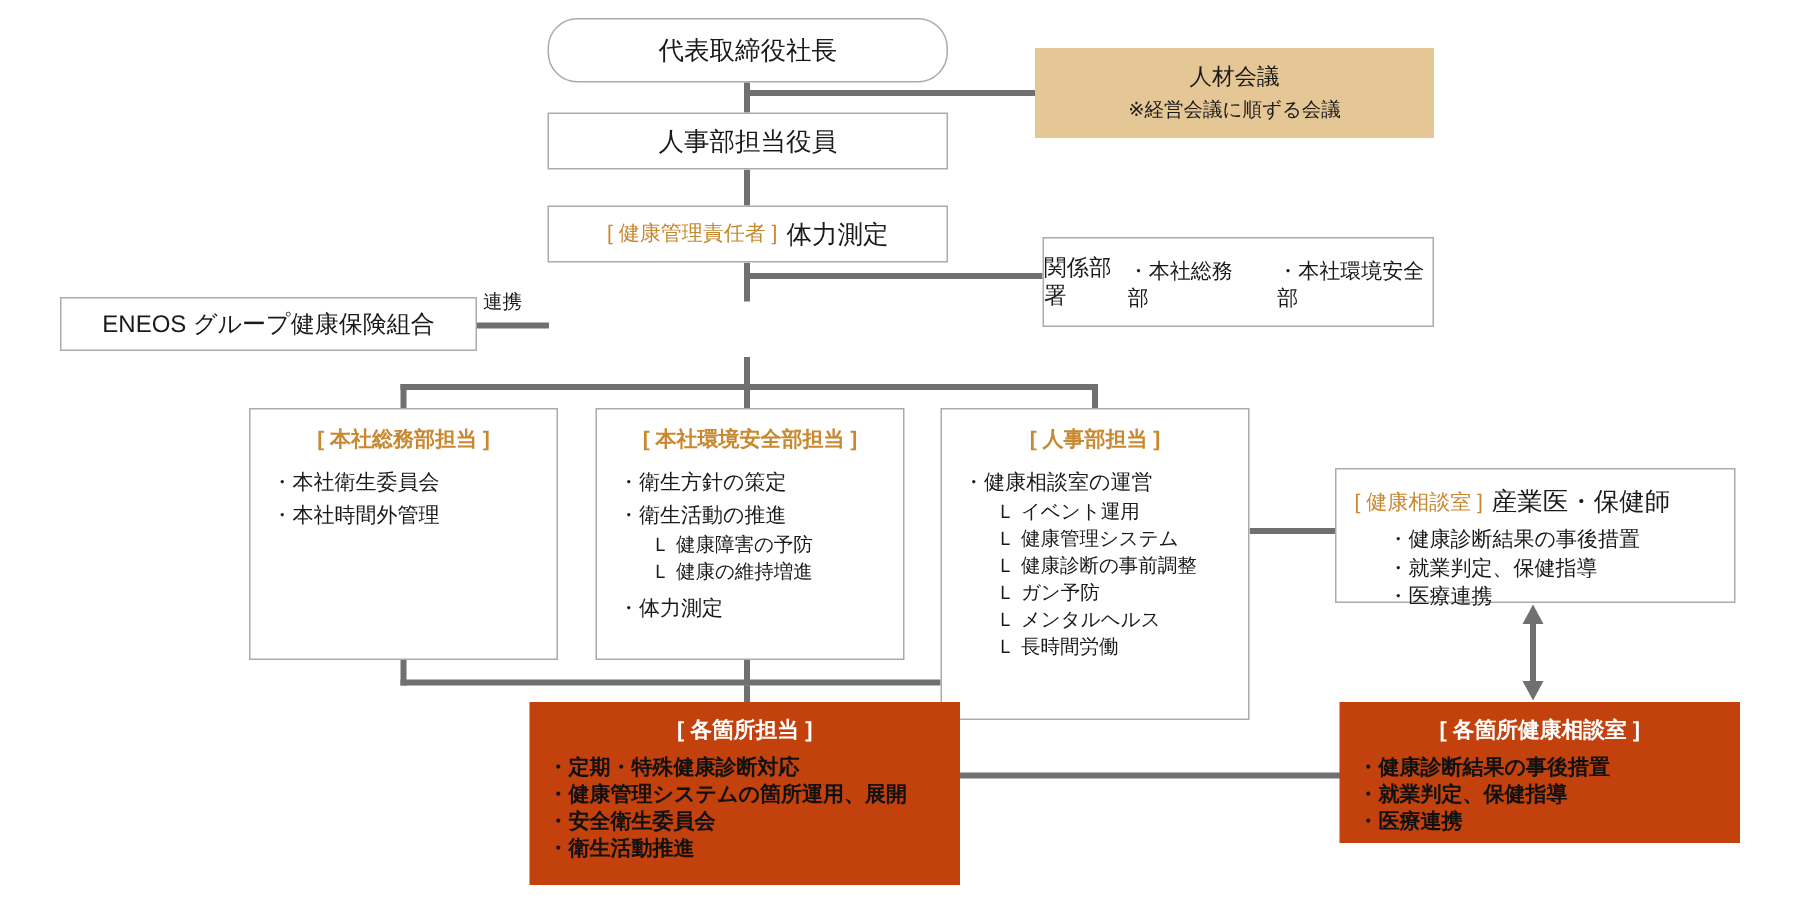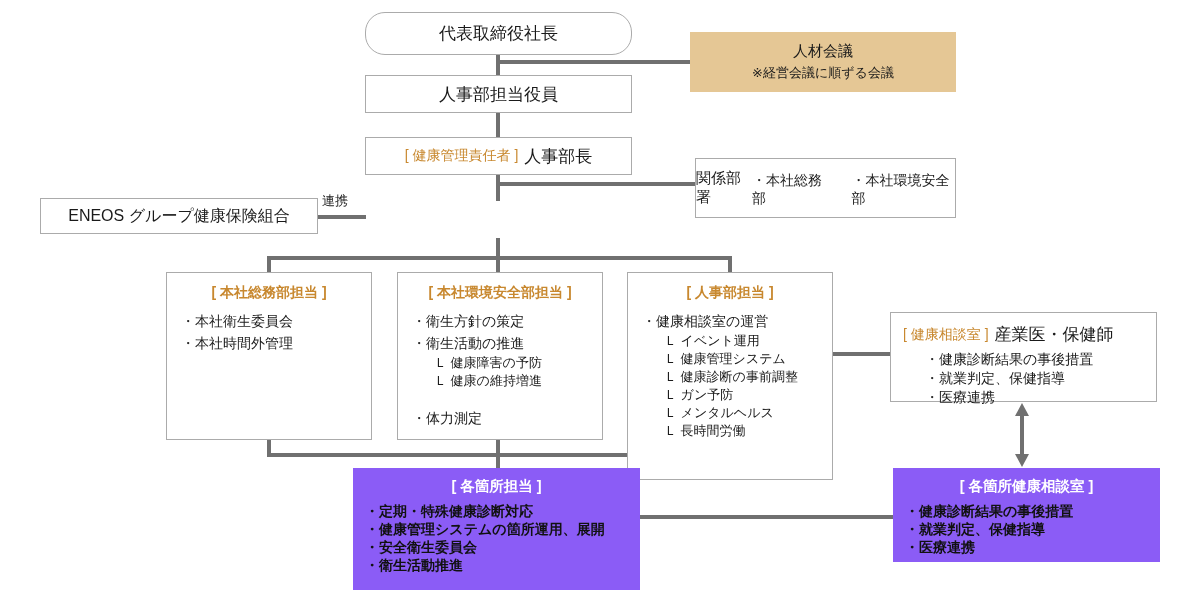--- a/index.html
+++ b/index.html
@@ -4,30 +4,30 @@
 <style>
   html,body{margin:0;padding:0;background:#ffffff;}
   #stage{
     position:relative;width:1200px;height:600px;background:#ffffff;
     font-family:"Liberation Sans","DejaVu Sans",sans-serif;
     color:#1a1a1a;overflow:hidden;
   }
   .box{position:absolute;box-sizing:border-box;}
   .white-box{background:#ffffff;border:1px solid #ABABAB;display:flex;align-items:center;justify-content:center;}
   .tan-box{background:#E5C795;display:flex;flex-direction:column;align-items:center;justify-content:center;}
-  .orange-box{background:#8b5cf6;}
+  .orange-box{background:#c2410c;}
   .big-label{font-size:17px;color:#1a1a1a;}
   .role{color:#C8882F;font-size:14px;margin-right:6px;white-space:nowrap;}
   .tan-title{font-size:15px;color:#1a1a1a;}
   .tan-note{font-size:13px;color:#1a1a1a;margin-top:3px;}
   .panel{background:#ffffff;border:1px solid #ABABAB;}
   .panel-title{color:#C8882F;font-size:14px;font-weight:bold;text-align:center;padding-top:11px;}
   .panel-items{padding:8px 6px 0 14px;font-size:14px;line-height:22px;}
   .panel-items .sub{font-size:13px;line-height:18px;margin-left:22px;}
-  .panel-items .gap-top{margin-top:17px;}
+  .panel-items .gap-top{margin-top:4px;}
   .k-role-line{padding:10px 0 0 12px;display:flex;align-items:center;}
   .k-items{padding:4px 4px 0 34px;font-size:14px;line-height:19px;}
   .o-title{color:#ffffff;font-size:14.5px;font-weight:bold;text-align:center;padding-top:9px;}
   .o-items{padding:6px 4px 0 12px;font-size:14px;line-height:18px;font-weight:bold;color:#111111;}
   .hline,.vline{position:absolute;background:#707070;}
   .small-label{position:absolute;font-size:13px;color:#1a1a1a;}
   .erow{display:flex;gap:22px;font-size:14px;margin-top:4px;}
 </style>
 </head>
 <body>
@@ -67,21 +67,21 @@
     <div class="tan-title">人材会議</div>
     <div class="tan-note">※経営会議に順ずる会議</div>
   </div>
 
   <div class="box white-box" style="left:365px;top:75px;width:267px;height:38px;">
     <span class="big-label">人事部担当役員</span>
   </div>
 
   <div class="box white-box" style="left:365px;top:137px;width:267px;height:38px;">
     <span class="role">[ 健康管理責任者 ]</span>
-    <span class="big-label">人事部長</span>
+    <span class="big-label">体力測定</span>
   </div>
 
   <div class="box white-box" style="left:695px;top:158px;width:261px;height:60px;flex-direction:row;">
     <div class="tan-title">関係部署</div>
     <div class="erow">
       <span>・本社総務部</span>
       <span>・本社環境安全部</span>
     </div>
   </div>
 

